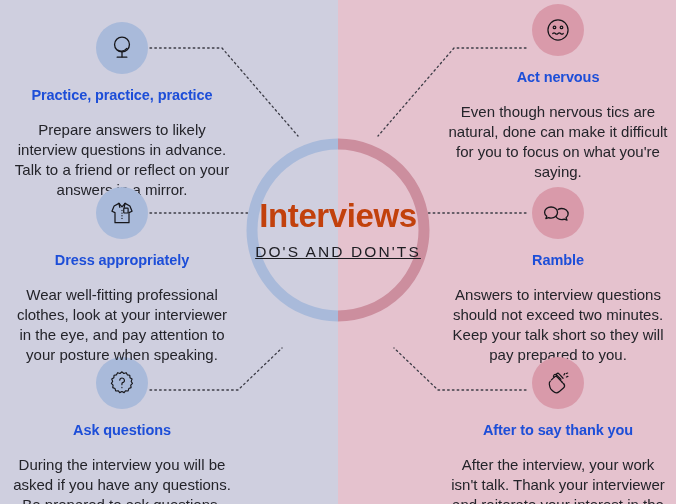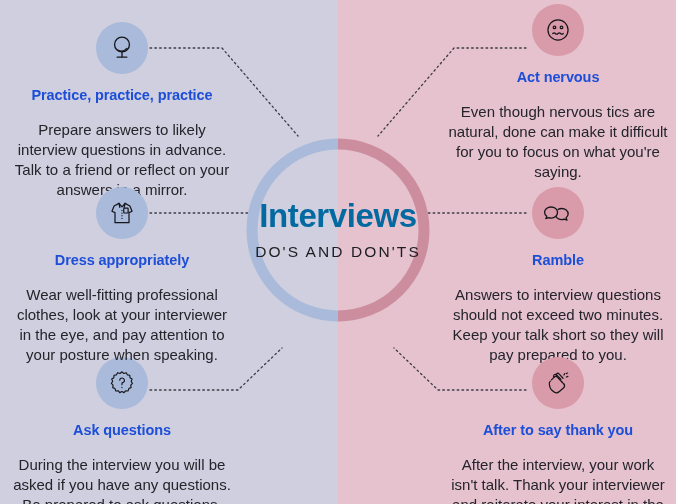--- a/index.html
+++ b/index.html
@@ -47,31 +47,32 @@
     width: 188px;
     height: 188px;
     display: flex;
     flex-direction: column;
     align-items: center;
     justify-content: center;
   }
   .center-title {
     font-size: 33px;
     font-weight: bold;
-    color: #0369a1;
+    color: #c2410c;
     letter-spacing: -0.4px;
     line-height: 1.05;
     white-space: nowrap;
   }
   .center-sub {
     margin-top: 9px;
     font-size: 15.5px;
     color: #1d1d22;
     letter-spacing: 2.1px;
     white-space: nowrap;
+    text-decoration: underline;
   }
 
   .item {
     position: absolute;
     width: 236px;
     text-align: center;
   }
   .icon-badge {
     width: 52px;
     height: 52px;

